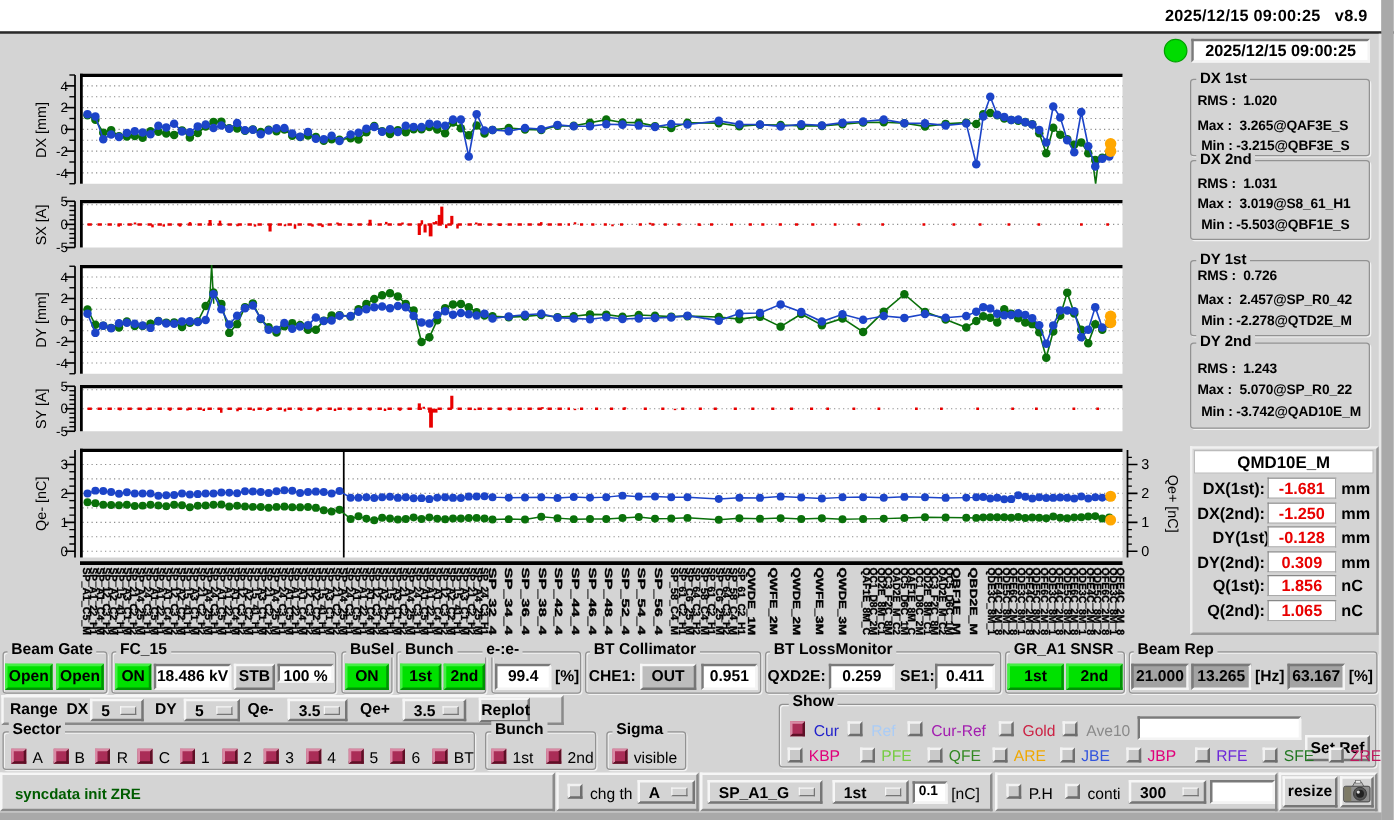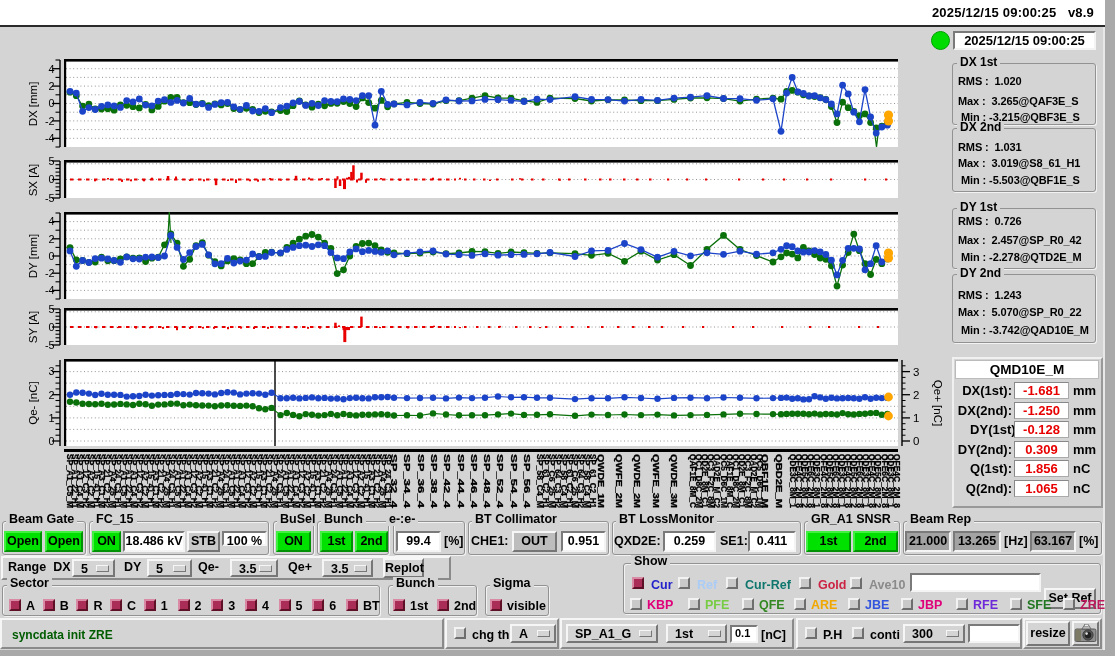--- a/index.html
+++ b/index.html
@@ -9,21 +9,21 @@
 .glab{position:absolute;top:-8px;left:5px;background:#d4d4d4;padding:0 3px;font-weight:bold;font-size:12.5px;line-height:13px;white-space:nowrap}
 .gbtn{position:absolute;background:#00e100;border-top:2px solid #44ef44;border-left:2px solid #44ef44;border-bottom:2px solid #009204;border-right:2px solid #009204;color:#000;font-weight:bold;font-size:12.5px;text-align:center;line-height:17px}
 .raised{position:absolute;background:#d4d4d4;border-top:2px solid #f6f6f6;border-left:2px solid #f6f6f6;border-bottom:2px solid #767676;border-right:2px solid #767676;color:#000;font-weight:bold;font-size:12.5px;text-align:center}
 .sunk{position:absolute;background:#fff;border-top:2px solid #7a7a7a;border-left:2px solid #7a7a7a;border-bottom:2px solid #f4f4f4;border-right:2px solid #f4f4f4;font-weight:bold;font-size:12.5px;text-align:center;color:#000}
 .pink{background:#a3a3a3}
 .dd{position:absolute;background:#d4d4d4;border-top:2px solid #f6f6f6;border-left:2px solid #f6f6f6;border-bottom:2px solid #767676;border-right:2px solid #767676;font-weight:bold;font-size:12.5px;color:#000}
 .dd .dash{position:absolute;right:4px;top:50%;margin-top:-3.5px;width:13px;height:7px;background:#d4d4d4;border-top:1.5px solid #f6f6f6;border-left:1.5px solid #f6f6f6;border-bottom:1.5px solid #767676;border-right:1.5px solid #767676}
 .dd .v{position:absolute;left:7px;top:1px;line-height:15px}
 .cb{position:absolute;width:12px;height:12px;background:#c9c9c9;border-top:2px solid #f2f2f2;border-left:2px solid #f2f2f2;border-bottom:2px solid #6e6e6e;border-right:2px solid #6e6e6e}
 .cbon{background:#aa2d57;border-top-color:#d98aa5;border-left-color:#d98aa5;border-bottom-color:#5e1026;border-right-color:#5e1026}
-.clab{position:absolute;font-weight:bold;font-size:12.5px;line-height:12px;white-space:nowrap}
+.clab{position:absolute;font-weight:normal;font-size:12.5px;line-height:12px;white-space:nowrap}
 .panel{position:absolute;border-top:2px solid #f6f6f6;border-left:2px solid #f6f6f6;border-bottom:2px solid #8a8a8a;border-right:2px solid #8a8a8a}
 .txt{position:absolute;font-size:12.5px;color:#000;white-space:nowrap}
 .sgrp{position:absolute;border:1px solid #929292;border-radius:3px;box-shadow:1px 1px 0 #f2f2f2}
 .sline{position:absolute;font-weight:bold;font-size:11px;letter-spacing:-0.1px;white-space:nowrap;color:#000}
 </style></head><body>
 <div id="scr">
 <div class="abs" style="left:0;top:0;width:1105px;height:25px;background:#fff"></div>
 <div class="abs b" style="right:21px;top:5px;font-size:13px;letter-spacing:0.2px">2025/12/15 09:00:25&nbsp;&nbsp;&nbsp;v8.9</div>
 <div class="abs" style="left:0;top:25px;width:1115px;height:2px;background:#2a2a2a"></div>
 <div class="abs" style="left:1105px;top:0;width:10px;height:656px;background:#a9a9a9"></div>
@@ -1129,21 +1129,21 @@
 <div class="glab" style="left:490px;top:577px;position:absolute">Sigma</div>
 <div class="cb cbon" style="left:490px;top:599px"></div>
 <div class="clab" style="left:507px;top:600px">visible</div>
 <div class="grp" style="left:623px;top:563px;width:478px;height:51px"></div>
 <div class="glab" style="left:631px;top:555px;position:absolute">Show</div>
 <div class="cb cbon" style="left:632px;top:577px"></div>
 <div class="clab" style="left:651px;top:579px;color:#2222cc">Cur</div>
 <div class="cb" style="left:678px;top:577px"></div>
 <div class="clab" style="left:697px;top:579px;color:#aaccf6">Ref</div>
 <div class="cb" style="left:726px;top:577px"></div>
-<div class="clab" style="left:745px;top:579px;color:#0f766e">Cur-Ref</div>
+<div class="clab" style="left:745px;top:579px;color:#a21caf">Cur-Ref</div>
 <div class="cb" style="left:799px;top:577px"></div>
 <div class="clab" style="left:818px;top:579px;color:#cc2244">Gold</div>
 <div class="cb" style="left:850px;top:577px"></div>
 <div class="clab" style="left:869px;top:579px;color:#8a8a8a">Ave10</div>
 <div class="sunk" style="left:910px;top:573px;width:131px;height:19px"></div>
 <div class="raised" style="left:1044px;top:588px;width:52px;height:21px;line-height:17px">Set Ref</div>
 <div class="cb" style="left:630px;top:598px"></div>
 <div class="clab" style="left:647px;top:599px;color:#e0007a">KBP</div>
 <div class="cb" style="left:688px;top:598px"></div>
 <div class="clab" style="left:705px;top:599px;color:#77cc44">PFE</div>

